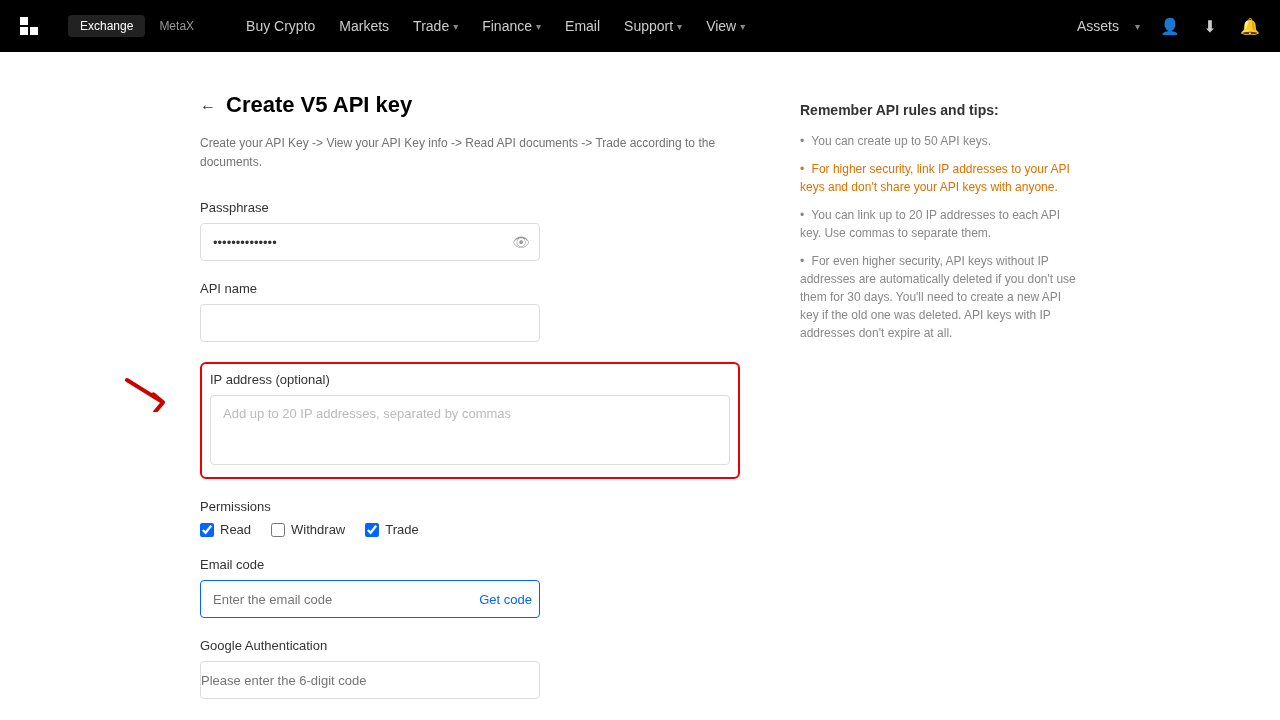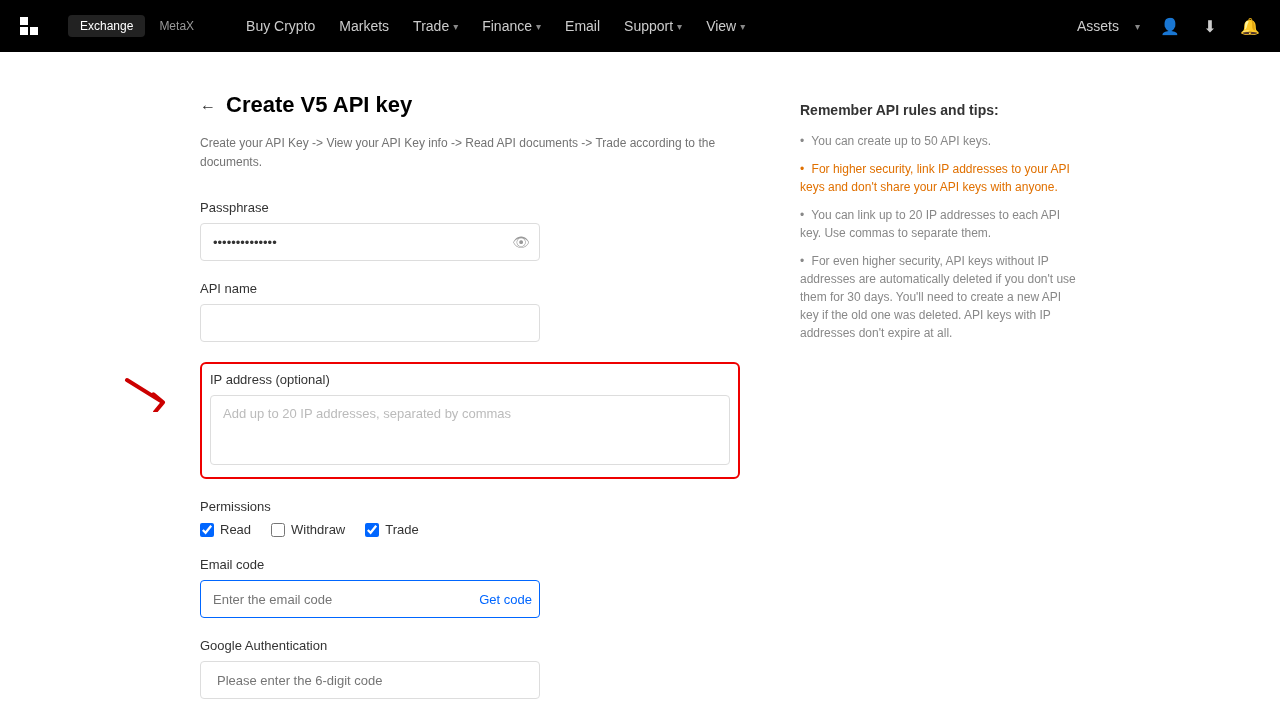--- a/index.html
+++ b/index.html
@@ -276,21 +276,21 @@
       cursor: pointer;
       white-space: nowrap;
     }
 
     
     .google-input {
       width: 340px;
       height: 38px;
       border: 1px solid #ddd;
       border-radius: 4px;
-      padding: 0 16px;
+      padding: 0 0;
       font-size: 13px;
       color: #333;
       outline: none;
     }
 
     
     .tips-section {
       width: 280px;
       flex-shrink: 0;
       padding-top: 10px;

